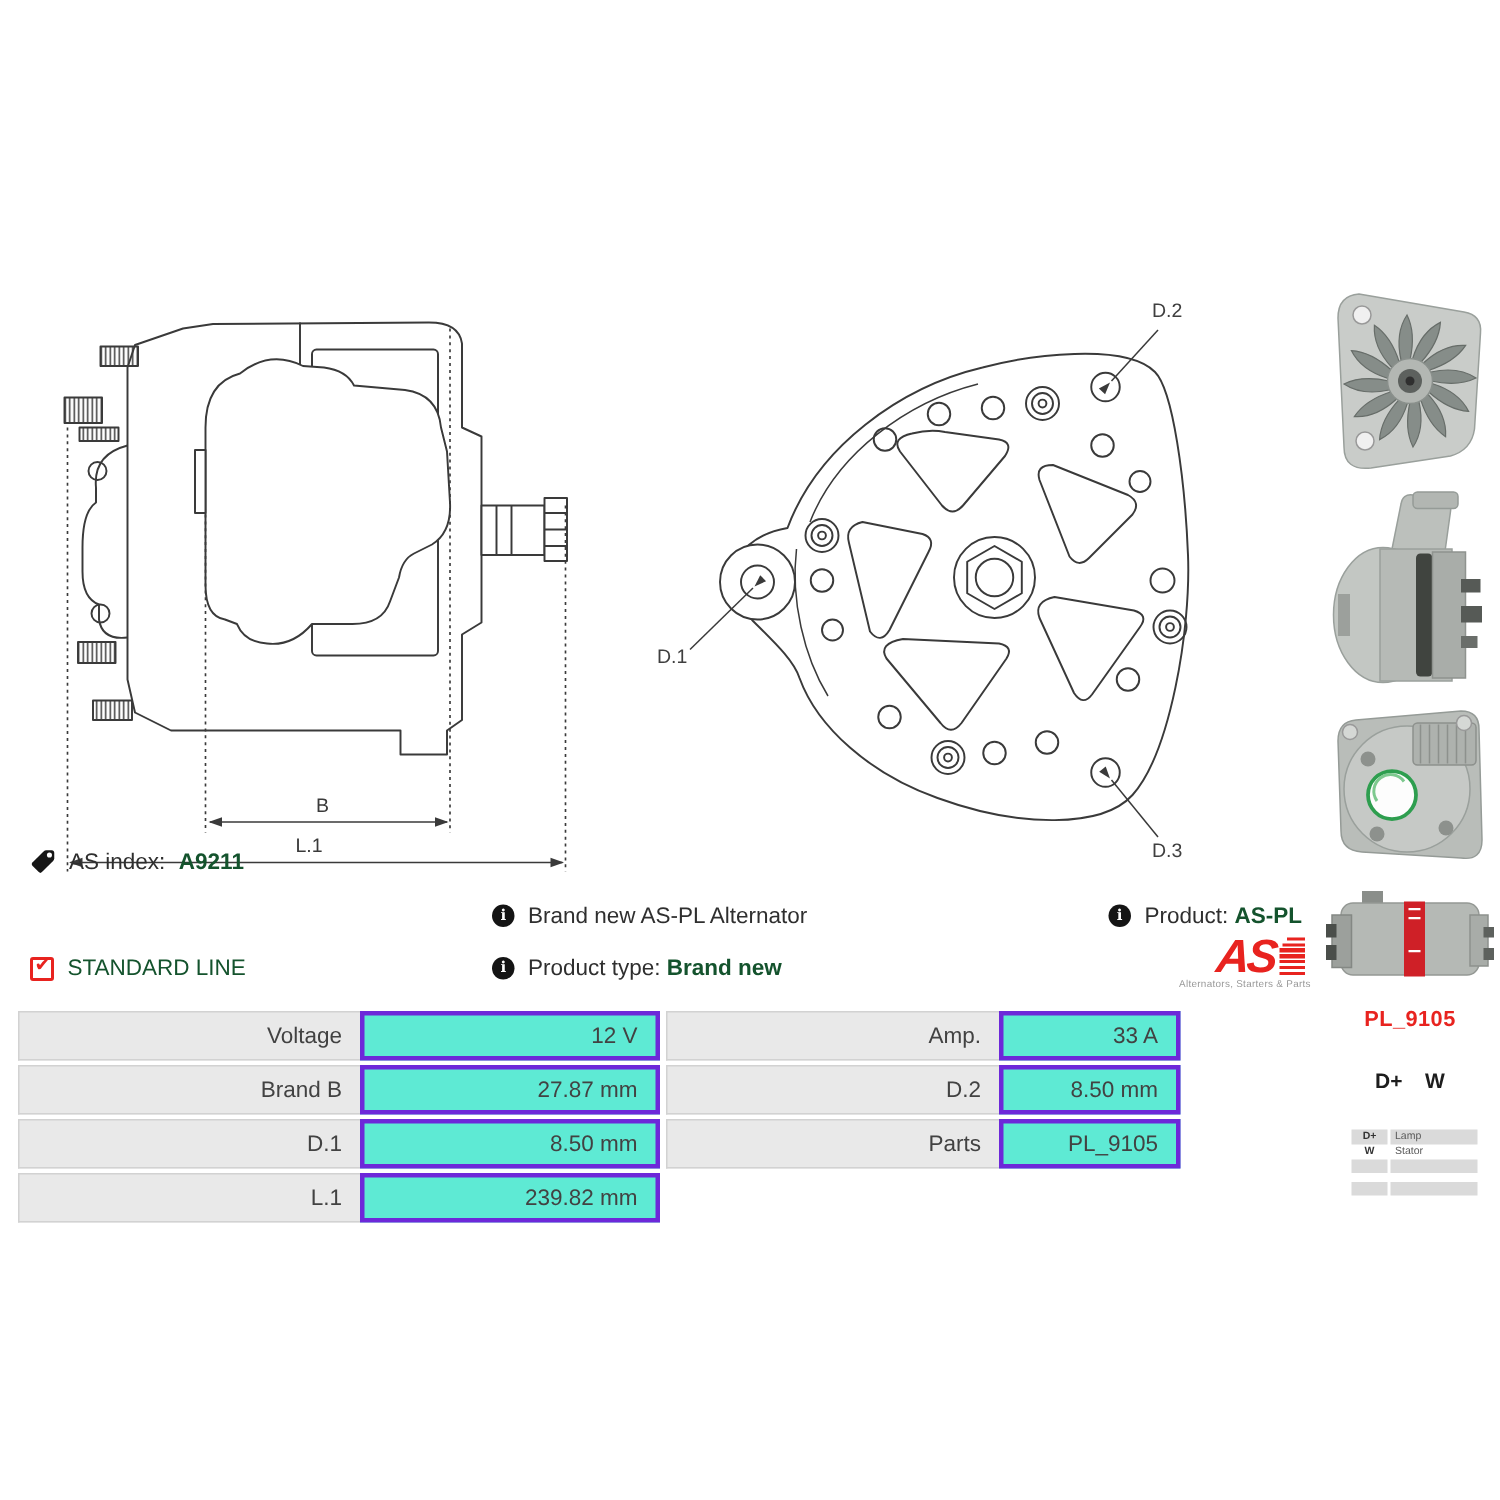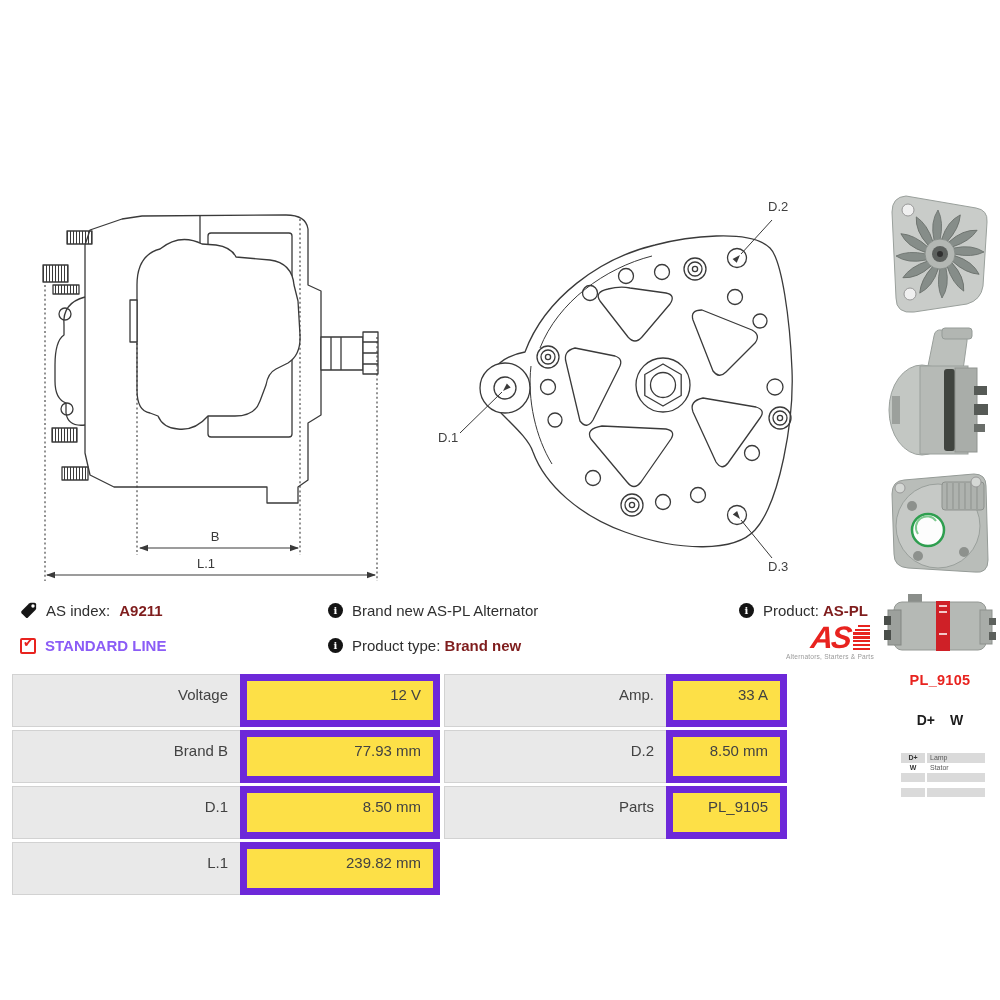--- a/index.html
+++ b/index.html
@@ -2,44 +2,44 @@
 <html><head>
 <meta charset="utf-8">
 <style>
   html,body{margin:0;padding:0;background:#fff;}
   #canvas{position:relative;width:1000px;height:1000px;background:#fff;overflow:hidden;
           font-family:"Liberation Sans",sans-serif;color:#3f3f3f;}
   .abs{position:absolute;}
 
   
   .info-item{position:absolute;display:flex;align-items:center;gap:9px;font-size:15px;color:#2f2f2f;white-space:nowrap;}
-  .info-item b{font-weight:bold;color:#7f1d1d;}
+  .info-item b{font-weight:bold;color:#14532d;}
   .info-icon{width:15px;height:15px;border-radius:50%;background:#141414;color:#fff;
              display:inline-flex;align-items:center;justify-content:center;
              font-size:10px;font-weight:bold;font-family:"DejaVu Serif",serif;flex:0 0 auto;}
-  .red{color:#8b5cf6;font-weight:bold;}
+  .red{color:#14532d;font-weight:normal;}
   .chk{width:12px;height:12px;border:2px solid #e8231f;border-radius:2px;position:relative;flex:0 0 auto;}
   .chk:after{content:"✔";position:absolute;left:1px;top:-5px;font-size:13px;color:#e8231f;}
 
   
   #logo{position:absolute;left:786px;top:621px;width:84px;}
   #logo .mark{display:flex;align-items:flex-end;justify-content:flex-end;height:30px;}
   #logo .as{font-size:31px;font-weight:bold;font-style:italic;color:#e8231f;line-height:26px;
             transform:skewX(-6deg);letter-spacing:-2px;}
   #logo .flag{display:flex;flex-direction:column;justify-content:flex-end;gap:1.4px;margin-left:3px;padding-bottom:1px;}
   #logo .flag i{display:block;width:17px;height:2.4px;background:#e8231f;}
   #logo .flag i:nth-child(1){width:12px;align-self:flex-end;}
   #logo .flag i:nth-child(2){width:15px;align-self:flex-end;}
   #logo .tagline{font-size:6.6px;color:#9a9a9a;text-align:center;margin-top:2px;letter-spacing:.2px;white-space:nowrap;}
 
   
   table.spec{position:absolute;border-collapse:separate;border-spacing:0 3px;table-layout:fixed;}
-  table.spec td{height:27px;font-size:15px;text-align:right;padding:0 12px 12px 0;color:#424242;}
+  table.spec td{height:27px;font-size:15px;text-align:right;padding:0 12px 0 0;color:#424242;}
   td.lbl{background:#e9e9e9;border:1px solid #d2d2d2;border-right:none;}
-  td.val{background:#fde047;border:7px solid #6d28d9;margin-left:40px;}
+  td.val{background:#5eead4;border:3px solid #6d28d9;margin-left:40px;}
   #spec-left{left:12px;top:671px;width:428px;}
   #spec-left td.lbl{width:215px;}
   #spec-right{left:444px;top:671px;width:343px;}
   #spec-right td.lbl{width:209px;}
 
   
   #plug-code{position:absolute;left:898px;top:672px;width:84px;text-align:center;
              font-size:14.5px;font-weight:bold;color:#e8231f;letter-spacing:.3px;}
   #plug-terminals{position:absolute;left:898px;top:712px;width:84px;display:flex;
                   justify-content:center;gap:15px;font-size:14px;font-weight:bold;color:#1d1d1d;}
@@ -234,21 +234,21 @@
     <rect x="4" y="24" width="13" height="35" fill="#9ca09c" stroke="#848884"></rect>
     <rect x="0" y="30" width="7" height="9" fill="#4a4e4a"></rect>
     <rect x="0" y="44" width="7" height="10" fill="#4a4e4a"></rect>
     <rect x="52" y="15" width="14" height="50" fill="#cf2027"></rect>
     <path d="M 55,20 H 63 M 55,26 H 63 M 55,48 H 63" stroke="#fff" stroke-width="1.5"></path>
     <rect x="96" y="24" width="12" height="34" fill="#a8aca8" stroke="#8d918d"></rect>
     <rect x="105" y="32" width="7" height="7" fill="#5d615d"></rect>
     <rect x="105" y="46" width="7" height="8" fill="#5d615d"></rect>
   </svg>
 
-  <div class="info-item" style="left:20px;top:602px">
+  <div class="info-item" style="left:20px;top:566px">
     <svg width="17" height="17" viewBox="0 0 16 16">
       <path d="M 1.5,8.5 L 8.5,1.5 Q 9.3,0.8 10.2,0.8 L 13.6,0.8 Q 15.2,0.8 15.2,2.4 L 15.2,5.8 Q 15.2,6.7 14.5,7.5 L 7.5,14.5 Q 6.5,15.5 5.5,14.5 L 1.5,10.5 Q 0.5,9.5 1.5,8.5 Z" fill="#161616"></path>
       <circle cx="12.2" cy="3.8" r="1.6" fill="#fff"></circle>
     </svg>
     <span>AS index:</span>
     <b>A9211</b>
   </div>
 
   <div class="info-item" style="left:20px;top:637px">
     <span class="chk"></span>
@@ -293,21 +293,21 @@
   </div>
 
   <table class="spec" id="spec-left">
     <tbody>
         <tr>
       <td class="lbl">Voltage</td>
       <td class="val">12 V</td>
     </tr>
     <tr>
       <td class="lbl">Brand B</td>
-      <td class="val">77.93 mm</td>
+      <td class="val">27.87 mm</td>
     </tr>
     <tr>
       <td class="lbl">D.1</td>
       <td class="val">8.50 mm</td>
     </tr>
     <tr>
       <td class="lbl">L.1</td>
       <td class="val">239.82 mm</td>
     </tr>
   </tbody>

